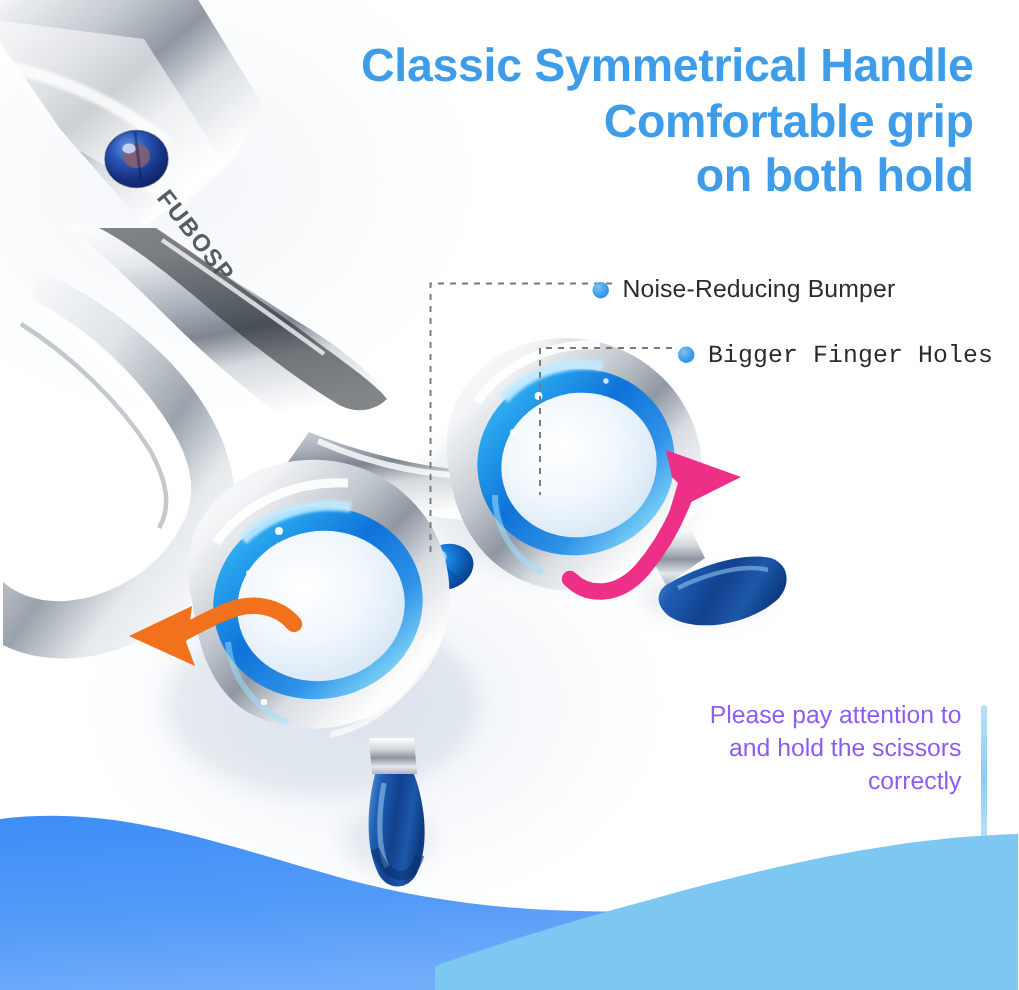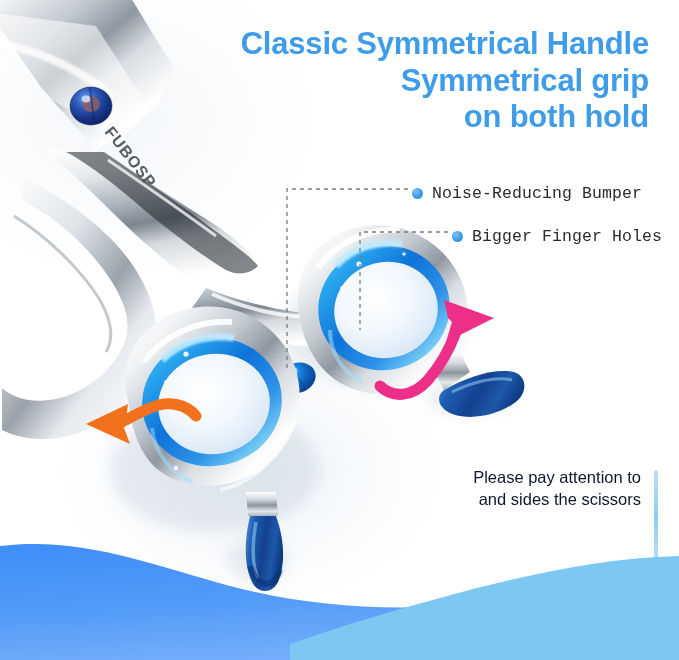--- a/index.html
+++ b/index.html
@@ -48,35 +48,35 @@
     background:radial-gradient(circle at 35% 32%, #7dc2f2 0%, #3d9be9 55%, #2f86d6 100%);
     flex:0 0 auto;
   }
   .callout .ctext{
     margin-left:9px;
     font-size:16.5px;
     color:#2b2b2b;
     font-weight:normal;
     letter-spacing:0.1px;
   }
-  #callout-1{left:412px;top:184px;font-family:Liberation Mono, monospace;}
+  #callout-1{left:395px;top:184px;}
   #callout-2{left:452px;top:227px;font-family:Liberation Mono, monospace;}
 
   
   .leaders{position:absolute;left:0;top:0;width:679px;height:660px;pointer-events:none;}
 
   
   .caption{
     position:absolute;
     right:38px;top:466px;
     width:280px;
     text-align:right;
     font-size:16.5px;
     line-height:1.34;
-    color:#0f172a;
+    color:#8b5cf6;
   }
   .caption .cl{display:block;white-space:nowrap;}
   .caption-bar{
     position:absolute;
     left:654px;top:470px;
     width:4px;height:96px;
     border-radius:2px;
     background:linear-gradient(180deg,#b9e0f7 0%,#8ccdf3 50%,#bfe3f8 100%);
   }
 
@@ -278,21 +278,21 @@
       <path d="M 444,300 L 494,318 L 446,342 L 452,322 L 448,318 Z" fill="#ee2f87"></path>
     </g>
     <g>
       <path d="M 196,416 C 186,404 168,400 150,408 C 136,414 126,420 118,424" stroke="#f2711c" stroke-width="11" fill="none" stroke-linecap="round"></path>
       <path d="M 128,404 L 86,424 L 130,444 L 124,428 L 126,420 Z" fill="#f2711c"></path>
     </g>
   </svg>
 
   <div class="headline">
     <span class="ln">Classic Symmetrical Handle</span>
-    <span class="ln">Symmetrical grip</span>
+    <span class="ln">Comfortable grip</span>
     <span class="ln">on both hold</span>
   </div>
 
   <svg class="leaders" viewBox="0 0 679 660">
 
     <polyline points="408,189 287,189 287,372" fill="none" stroke="#7a7a7a" stroke-width="1.3" stroke-dasharray="4,4"></polyline>
 
     <polyline points="448,232 360,232 360,330" fill="none" stroke="#7a7a7a" stroke-width="1.3" stroke-dasharray="4,4"></polyline>
   </svg>
 
@@ -300,21 +300,22 @@
     <span class="dot"></span>
     <span class="ctext">Noise-Reducing Bumper</span>
   </div>
   <div class="callout" id="callout-2">
     <span class="dot"></span>
     <span class="ctext">Bigger Finger Holes</span>
   </div>
 
   <div class="caption">
     <span class="cl">Please pay attention to</span>
-    <span class="cl">and sides the scissors</span>
+    <span class="cl">and hold the scissors</span>
+    <span class="cl">correctly</span>
   </div>
   <div class="caption-bar"></div>
 
   <svg class="waves" viewBox="0 0 679 140" preserveAspectRatio="none">
     <defs>
       <linearGradient id="waveBack" x1="0" y1="0" x2="0.35" y2="1">
         <stop offset="0%" stop-color="#3e8ef7"></stop>
         <stop offset="55%" stop-color="#529bf8"></stop>
         <stop offset="100%" stop-color="#74aefa"></stop>
       </linearGradient>

